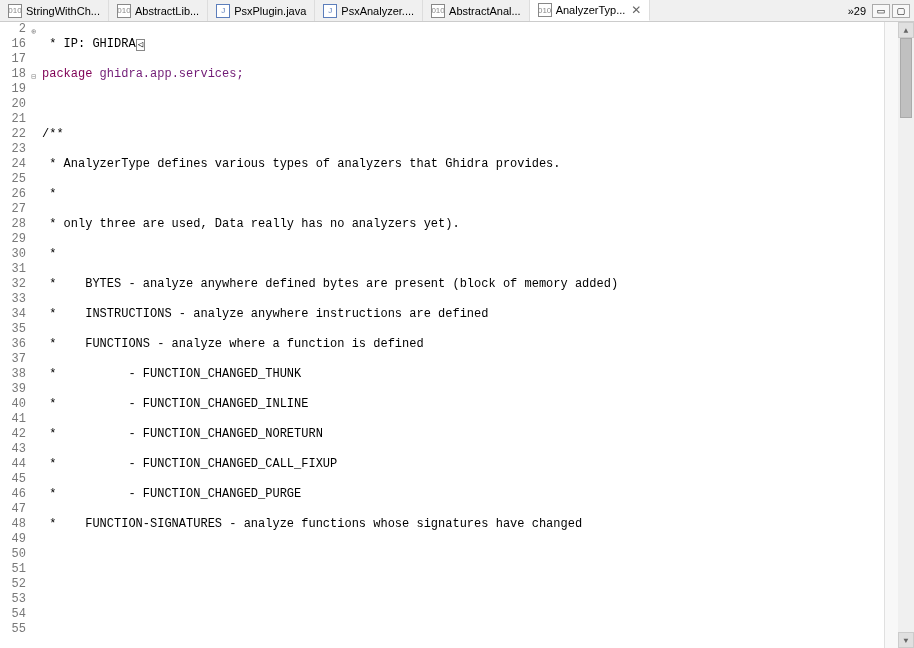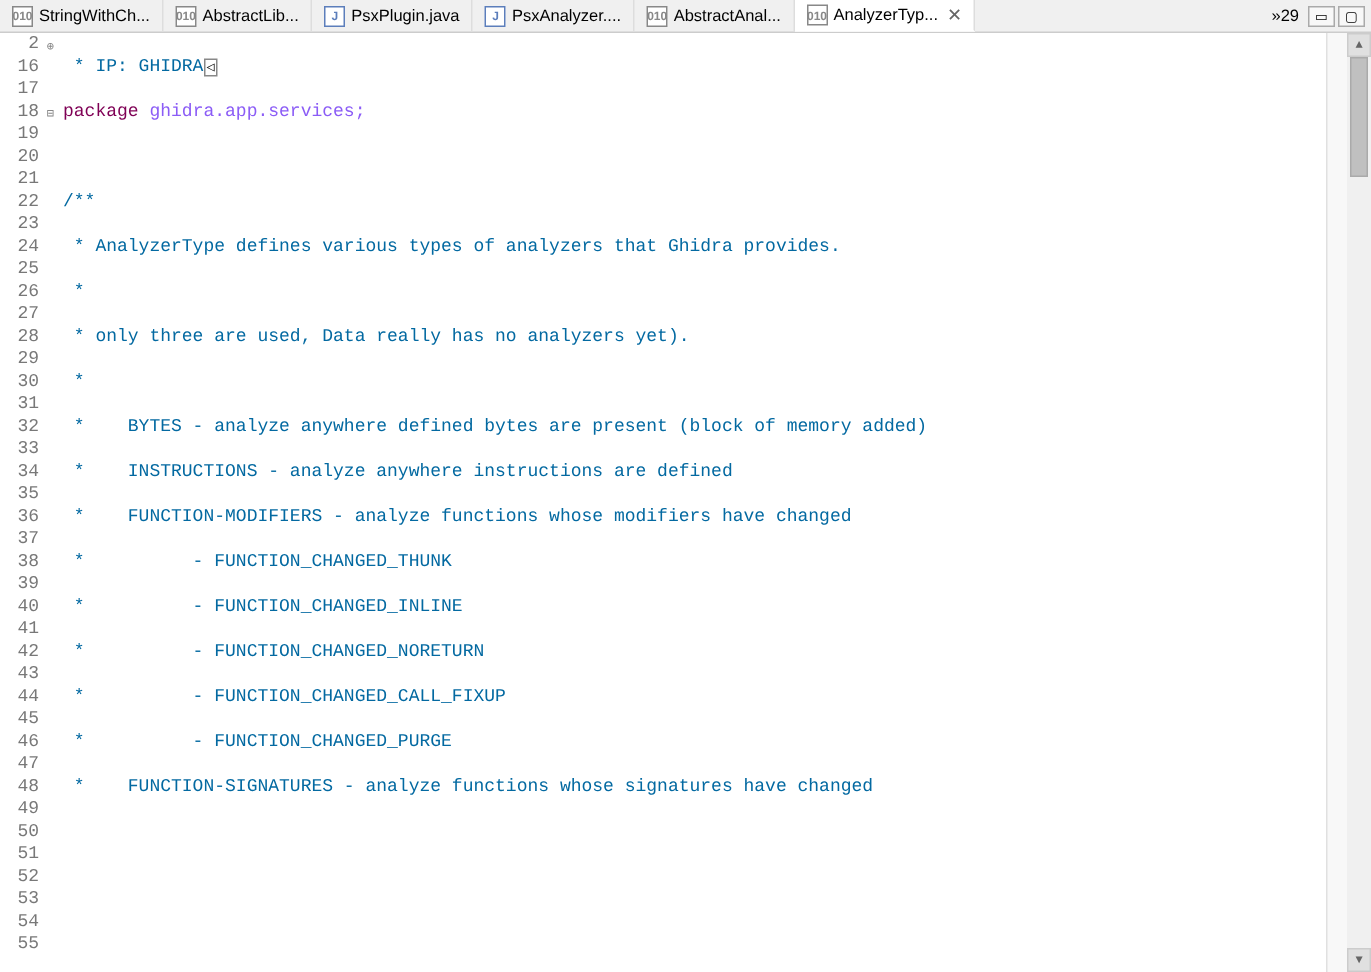--- a/index.html
+++ b/index.html
@@ -35,21 +35,21 @@
   border-bottom: 1px solid #fff;
 }
 .tab-icon {
   width: 14px;
   height: 14px;
   margin-right: 4px;
   display: inline-flex;
   align-items: center;
   justify-content: center;
   font-size: 8px;
-  font-weight: bold;
+  font-weight: normal;
   border: 1px solid #888;
   background: #fff;
 }
 .tab-icon.java { color: #5c7ebb; border-color: #5c7ebb; }
 .tab-icon.bin { color: #888; }
 .tab-close {
   margin-left: 6px;
   color: #666;
   font-size: 12px;
   cursor: pointer;
@@ -101,22 +101,22 @@
 .code-area {
   flex: 1;
   padding-left: 14px;
   white-space: pre;
   font-size: 12px;
   line-height: 15px;
   overflow: hidden;
 }
 .code-line { height: 15px; }
 .kw-package { color: #7f0055; font-weight: normal; }
-.javadoc { color: #0369a1; }
-.text-black { color: #8b5cf6; }
+.javadoc { color: #000000; }
+.text-black { color: #701a75; }
 .overview-ruler {
   width: 14px;
   background: #f8f8f8;
   border-left: 1px solid #e0e0e0;
 }
 .scrollbar-v {
   width: 16px;
   background: #f0f0f0;
   position: relative;
 }
@@ -226,21 +226,21 @@
 <div class="code-line"><span class="javadoc"> * IP: GHIDRA</span><span style="border:1px solid #888;font-size:9px;padding:0 1px;">◁</span></div>
 <div class="code-line"><span class="kw-package">package</span><span class="text-black"> ghidra.app.services;</span></div>
 <div class="code-line"></div>
 <div class="code-line javadoc">/**</div>
 <div class="code-line javadoc"> * AnalyzerType defines various types of analyzers that Ghidra provides.</div>
 <div class="code-line javadoc"> * </div>
 <div class="code-line javadoc"> * only three are used, Data really has no analyzers yet).</div>
 <div class="code-line javadoc"> * </div>
 <div class="code-line javadoc"> *    BYTES - analyze anywhere defined bytes are present (block of memory added)</div>
 <div class="code-line javadoc"> *    INSTRUCTIONS - analyze anywhere instructions are defined</div>
-<div class="code-line javadoc"> *    FUNCTION-MODIFIERS - analyze functions whose modifiers have changed</div>
+<div class="code-line javadoc"> *    FUNCTIONS - analyze where a function is defined</div>
 <div class="code-line javadoc"> *          - FUNCTION_CHANGED_THUNK</div>
 <div class="code-line javadoc"> *          - FUNCTION_CHANGED_INLINE</div>
 <div class="code-line javadoc"> *          - FUNCTION_CHANGED_NORETURN</div>
 <div class="code-line javadoc"> *          - FUNCTION_CHANGED_CALL_FIXUP</div>
 <div class="code-line javadoc"> *          - FUNCTION_CHANGED_PURGE</div>
 <div class="code-line javadoc"> *    FUNCTION-SIGNATURES - analyze functions whose signatures have changed</div>
 
 
 
 

